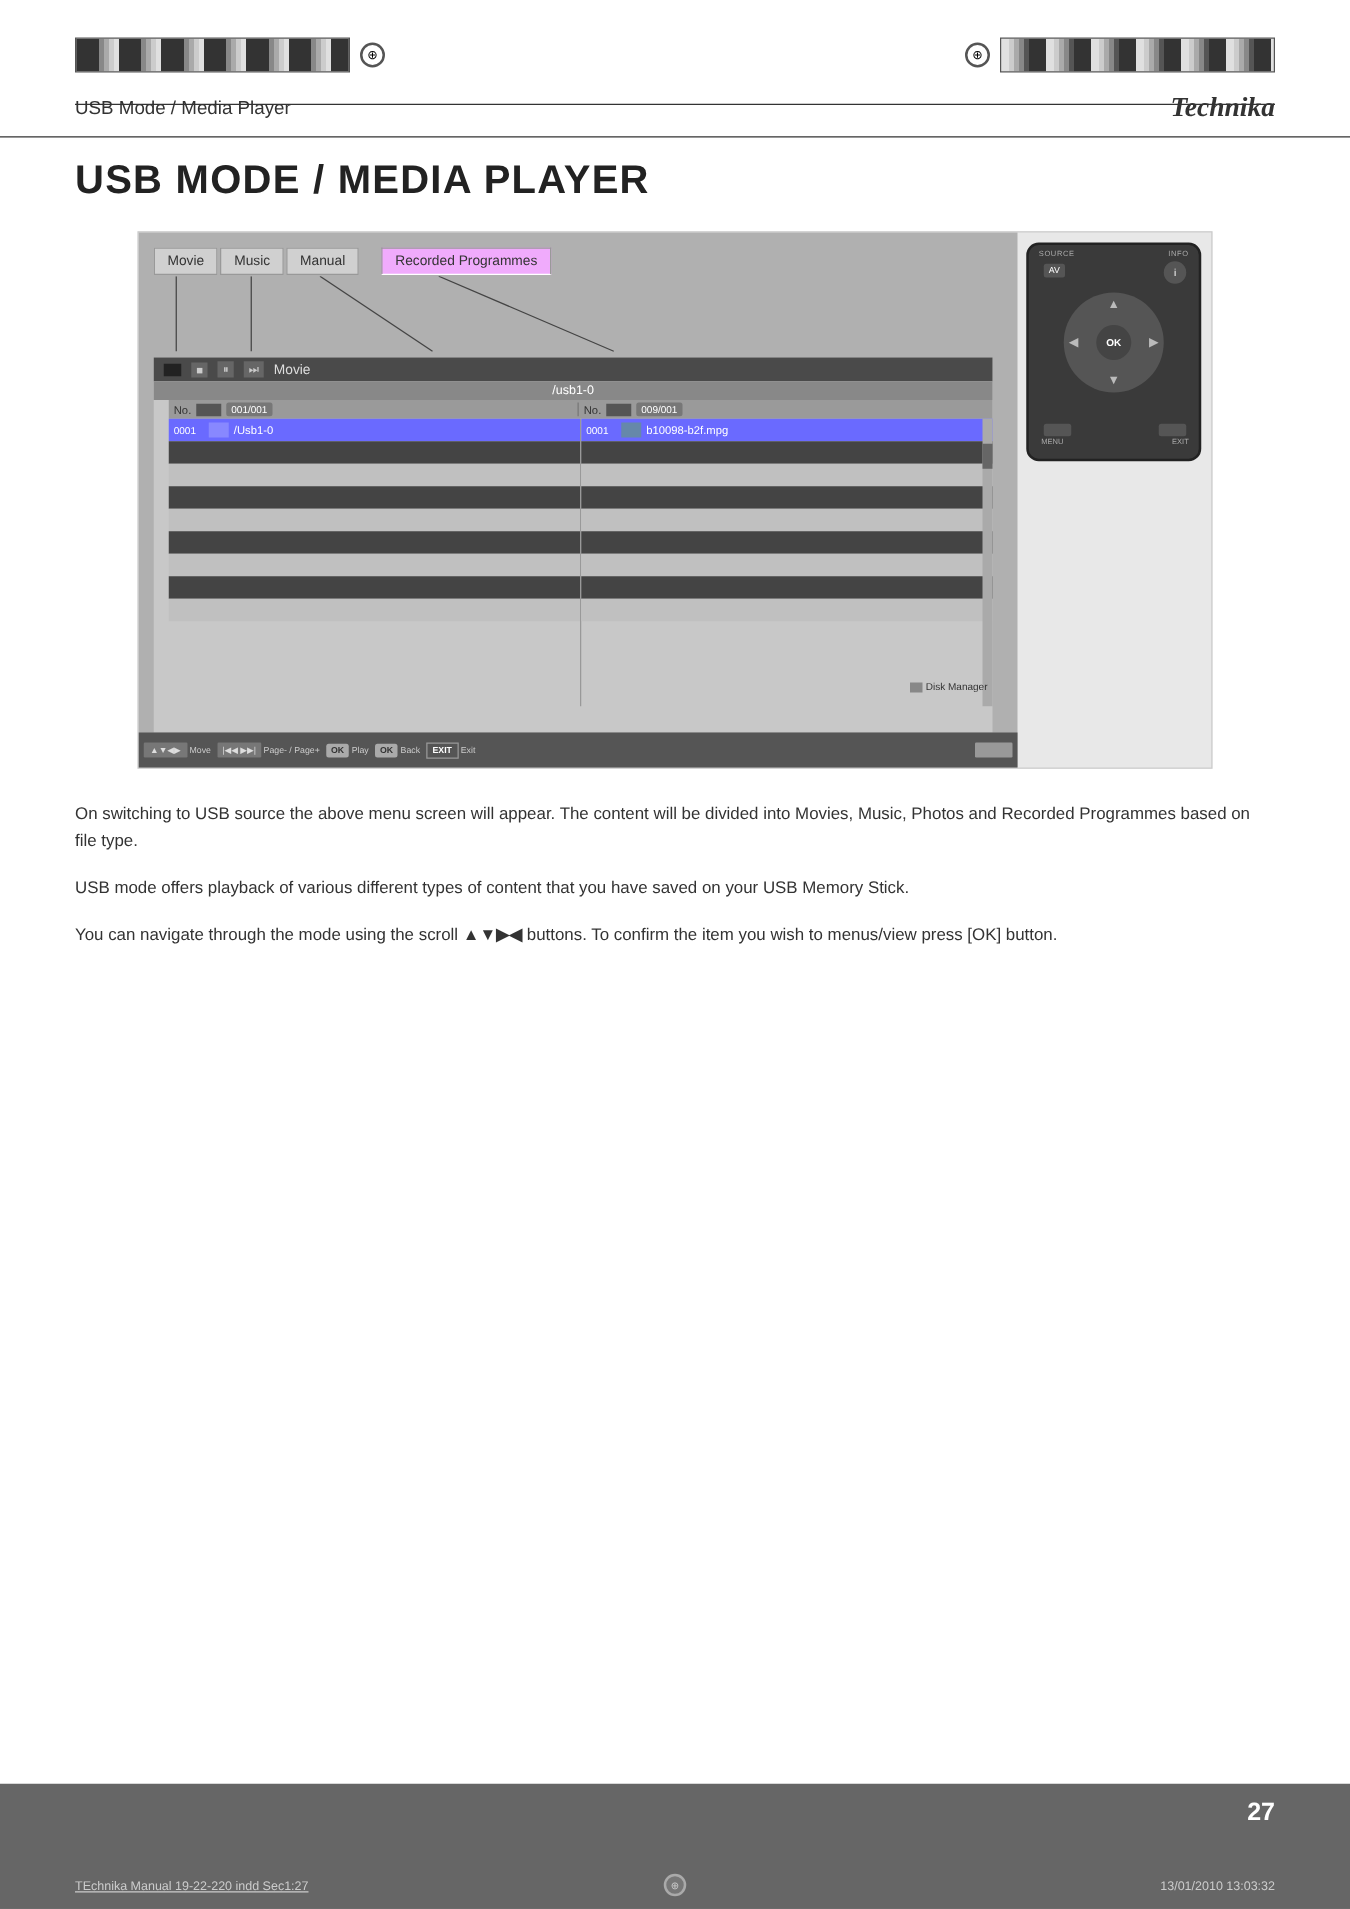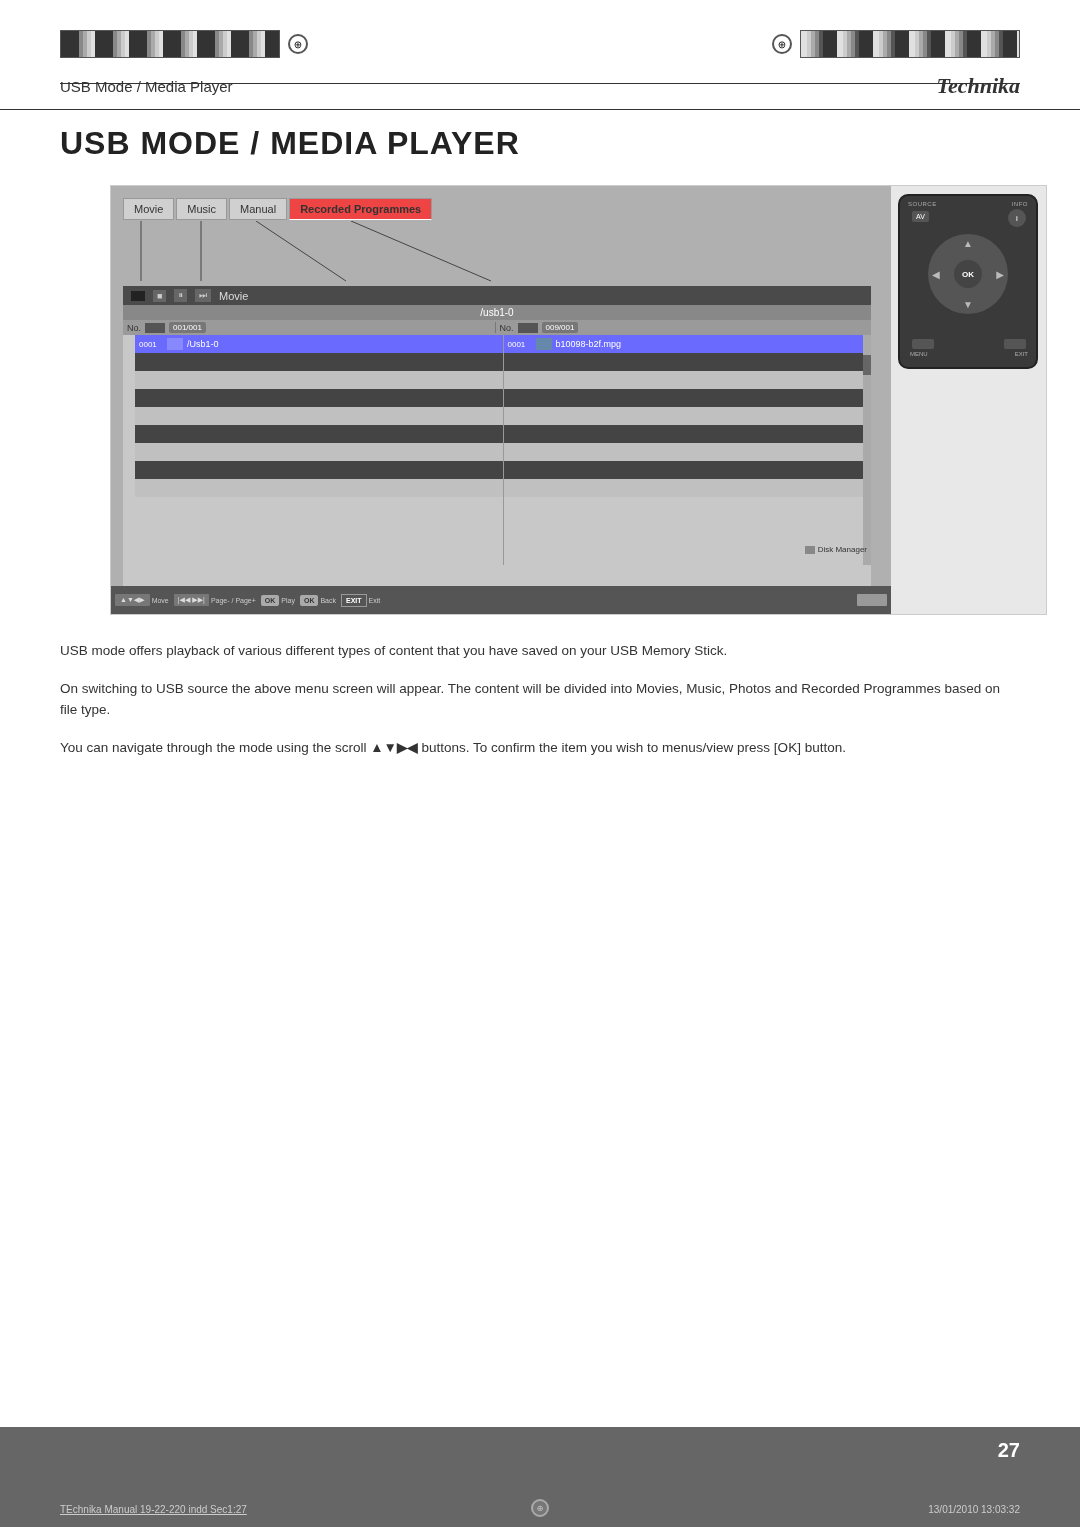--- a/index.html
+++ b/index.html
@@ -113,21 +113,21 @@
       color: #222;
       letter-spacing: 1px;
       text-transform: uppercase;
     }
 
     
     .screenshot-container {
       position: absolute;
       top: 185px;
       left: 110px;
-      width: 937px;
+      width: 860px;
       height: 430px;
       background: #e8e8e8;
       border: 1px solid #ccc;
     }
 
     
     .remote {
       position: absolute;
       top: 8px;
       right: 8px;
@@ -284,23 +284,24 @@
     .tab {
       padding: 4px 10px;
       background: #d0d0d0;
       border: 1px solid #999;
       font-size: 11px;
       color: #333;
       cursor: pointer;
     }
 
     .tab.active {
-      background: #ef4444;
+      background: #f0abfc;
       border-bottom: 1px solid #fff;
-      font-weight: bold;
+      font-weight: normal;
+      margin-left: 16px;
     }
 
     
     .content-area {
       position: absolute;
       top: 100px;
       left: 12px;
       right: 20px;
       bottom: 28px;
       background: #c8c8c8;
@@ -336,20 +337,21 @@
       text-align: center;
     }
 
     
     .col-headers {
       display: flex;
       background: #9a9a9a;
       padding: 2px 4px;
       font-size: 9px;
       color: #333;
+      margin-left: 12px;
     }
 
     .col-left {
       flex: 1;
       display: flex;
       align-items: center;
       gap: 4px;
     }
 
     .col-right {
@@ -739,22 +741,22 @@
     </div>
 
     <div class="remote-btn-menu"></div>
     <div class="remote-btn-exit"></div>
     <span class="remote-label-menu">MENU</span>
     <span class="remote-label-exit">EXIT</span>
   </div>
 </div>
 
 <div class="body-text">
+  <p class="body-paragraph">On switching to USB source the above menu screen will appear. The content will be divided into Movies, Music, Photos and Recorded Programmes based on file type.</p>
   <p class="body-paragraph">USB mode offers playback of various different types of content that you have saved on your USB Memory Stick.</p>
-  <p class="body-paragraph">On switching to USB source the above menu screen will appear. The content will be divided into Movies, Music, Photos and Recorded Programmes based on file type.</p>
   <p class="body-paragraph">
     <span>You can navigate through the mode using the scroll </span><span class="bold">▲▼▶◀</span><span> buttons. To confirm the item you wish to menus/view press [OK] button.</span>
   </p>
 </div>
 
 <div class="footer">
   <div class="footer-inner">
     <span class="page-number">27</span>
     <span class="footer-text-left">TEchnika Manual 19-22-220  indd  Sec1:27</span>
     <span class="footer-text-right">13/01/2010  13:03:32</span>

